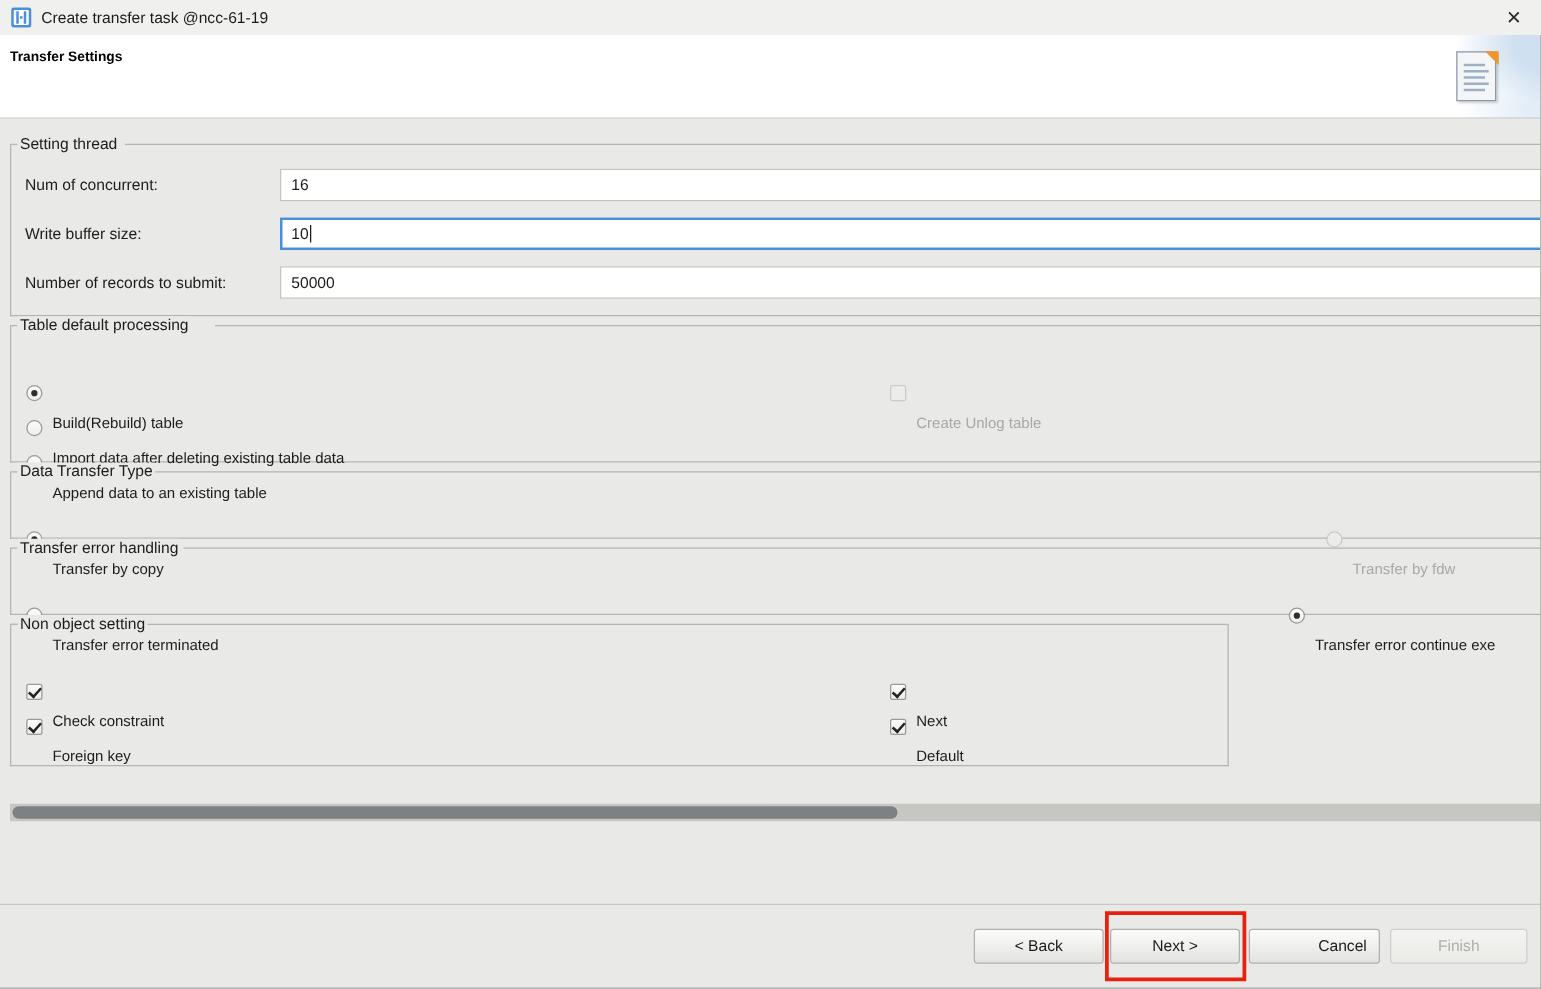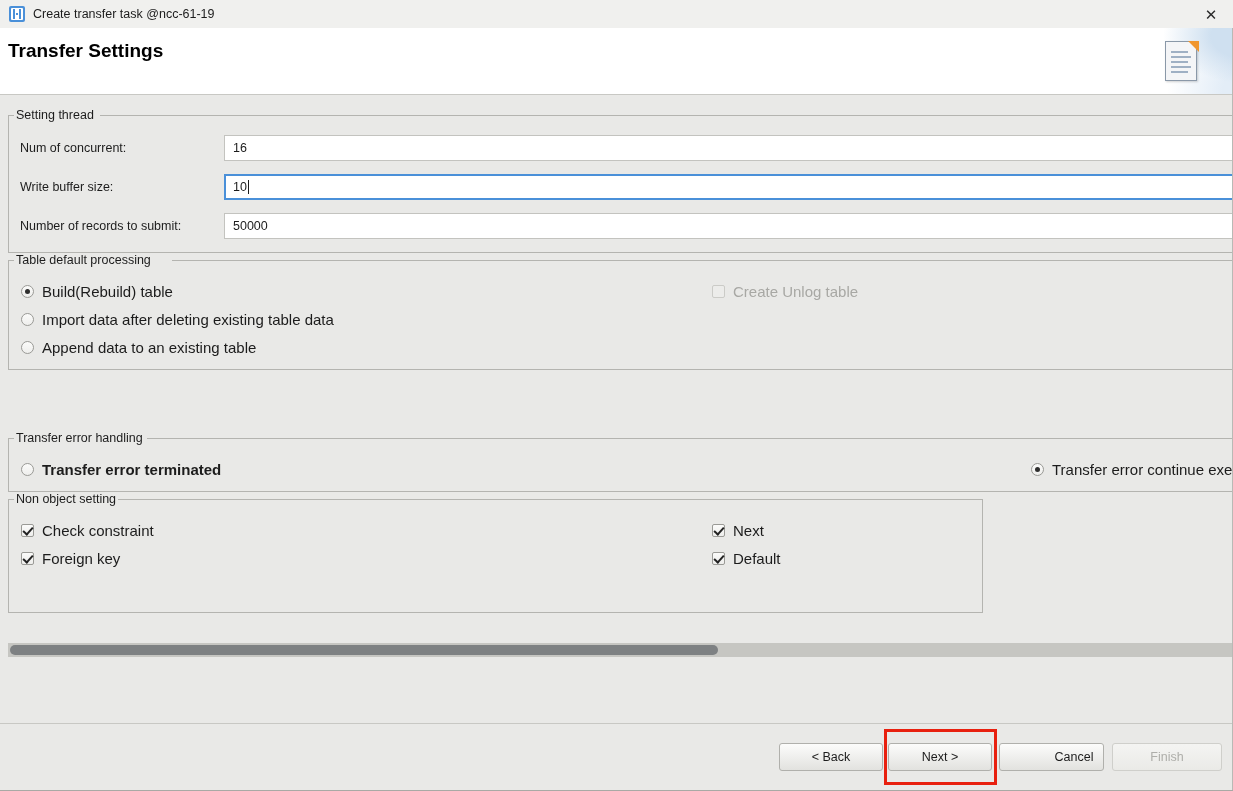--- a/index.html
+++ b/index.html
@@ -87,21 +87,21 @@
     width: 190px;
     height: 120px;
     background:
       radial-gradient(ellipse 150px 70px at 120% 30%, #cfe0f0 0%, #cfe0f0 40%, rgba(255,255,255,0) 72%),
       radial-gradient(ellipse 170px 90px at 135% 75%, #e3edf7 0%, #e3edf7 45%, rgba(255,255,255,0) 78%);
   }
   .header-title {
     position: absolute;
     left: 8px;
     top: 12px;
-    font-size: 19px;
+    font-size: 11px;
     font-weight: bold;
     color: #000000;
   }
   .header-doc-icon {
     position: absolute;
     left: 1165px;
     top: 13px;
     width: 34px;
     height: 42px;
   }
@@ -267,22 +267,23 @@
     width: 4px; height: 8px;
     border: solid #222;
     border-width: 0 2px 2px 0;
     transform: rotate(42deg);
   }
   .checkbox.disabled {
     border-color: #cbcbc7;
     background: #ececea;
   }
   .opt-label {
-    font-size: 15px;
-    color: #1c1c1c;
+    font-size: 12px;
+    color: #1c1c1c;
+    margin-top: 48px;
   }
   .opt-label.disabled {
     color: #a8a8a4;
   }
 
   
   .hscroll-track {
     position: absolute;
     left: 8px;
     top: 548px;
@@ -425,29 +426,45 @@
         <span class="radio"></span>
         <span class="opt-label">Append data to an existing table</span>
       </div>
 
       <div class="opt-row" style="left:703px; top:23px;">
         <span class="checkbox disabled"></span>
         <span class="opt-label disabled">Create Unlog table</span>
       </div>
     </div>
 
+    <div class="group" style="left:0; top:270px; width:1225px; height:54px;">
+      <div class="group-top">
+        <div class="seg-l"></div>
+        <div class="seg-r" style="width:1113px;"></div>
+      </div>
+      <div class="group-label">Data Transfer Type</div>
+
+      <div class="opt-row" style="left:12px; top:23px;">
+        <span class="radio checked"></span>
+        <span class="opt-label">Transfer by copy</span>
+      </div>
+      <div class="opt-row" style="left:1052px; top:23px;">
+        <span class="radio disabled"></span>
+        <span class="opt-label disabled">Transfer by fdw</span>
+      </div>
+    </div>
 
     <div class="group" style="left:0; top:331px; width:1225px; height:54px;">
       <div class="group-top">
         <div class="seg-l"></div>
         <div class="seg-r" style="width:1085px;"></div>
       </div>
       <div class="group-label">Transfer error handling</div>
 
-      <div class="opt-row" style="left:12px; top:23px;font-weight:bold;">
+      <div class="opt-row" style="left:12px; top:23px;">
         <span class="radio"></span>
         <span class="opt-label">Transfer error terminated</span>
       </div>
       <div class="opt-row" style="left:1022px; top:23px;">
         <span class="radio checked"></span>
         <span class="opt-label">Transfer error continue exe</span>
       </div>
     </div>
 
     <div class="group" style="left:0; top:392px; width:975px; height:114px;">

